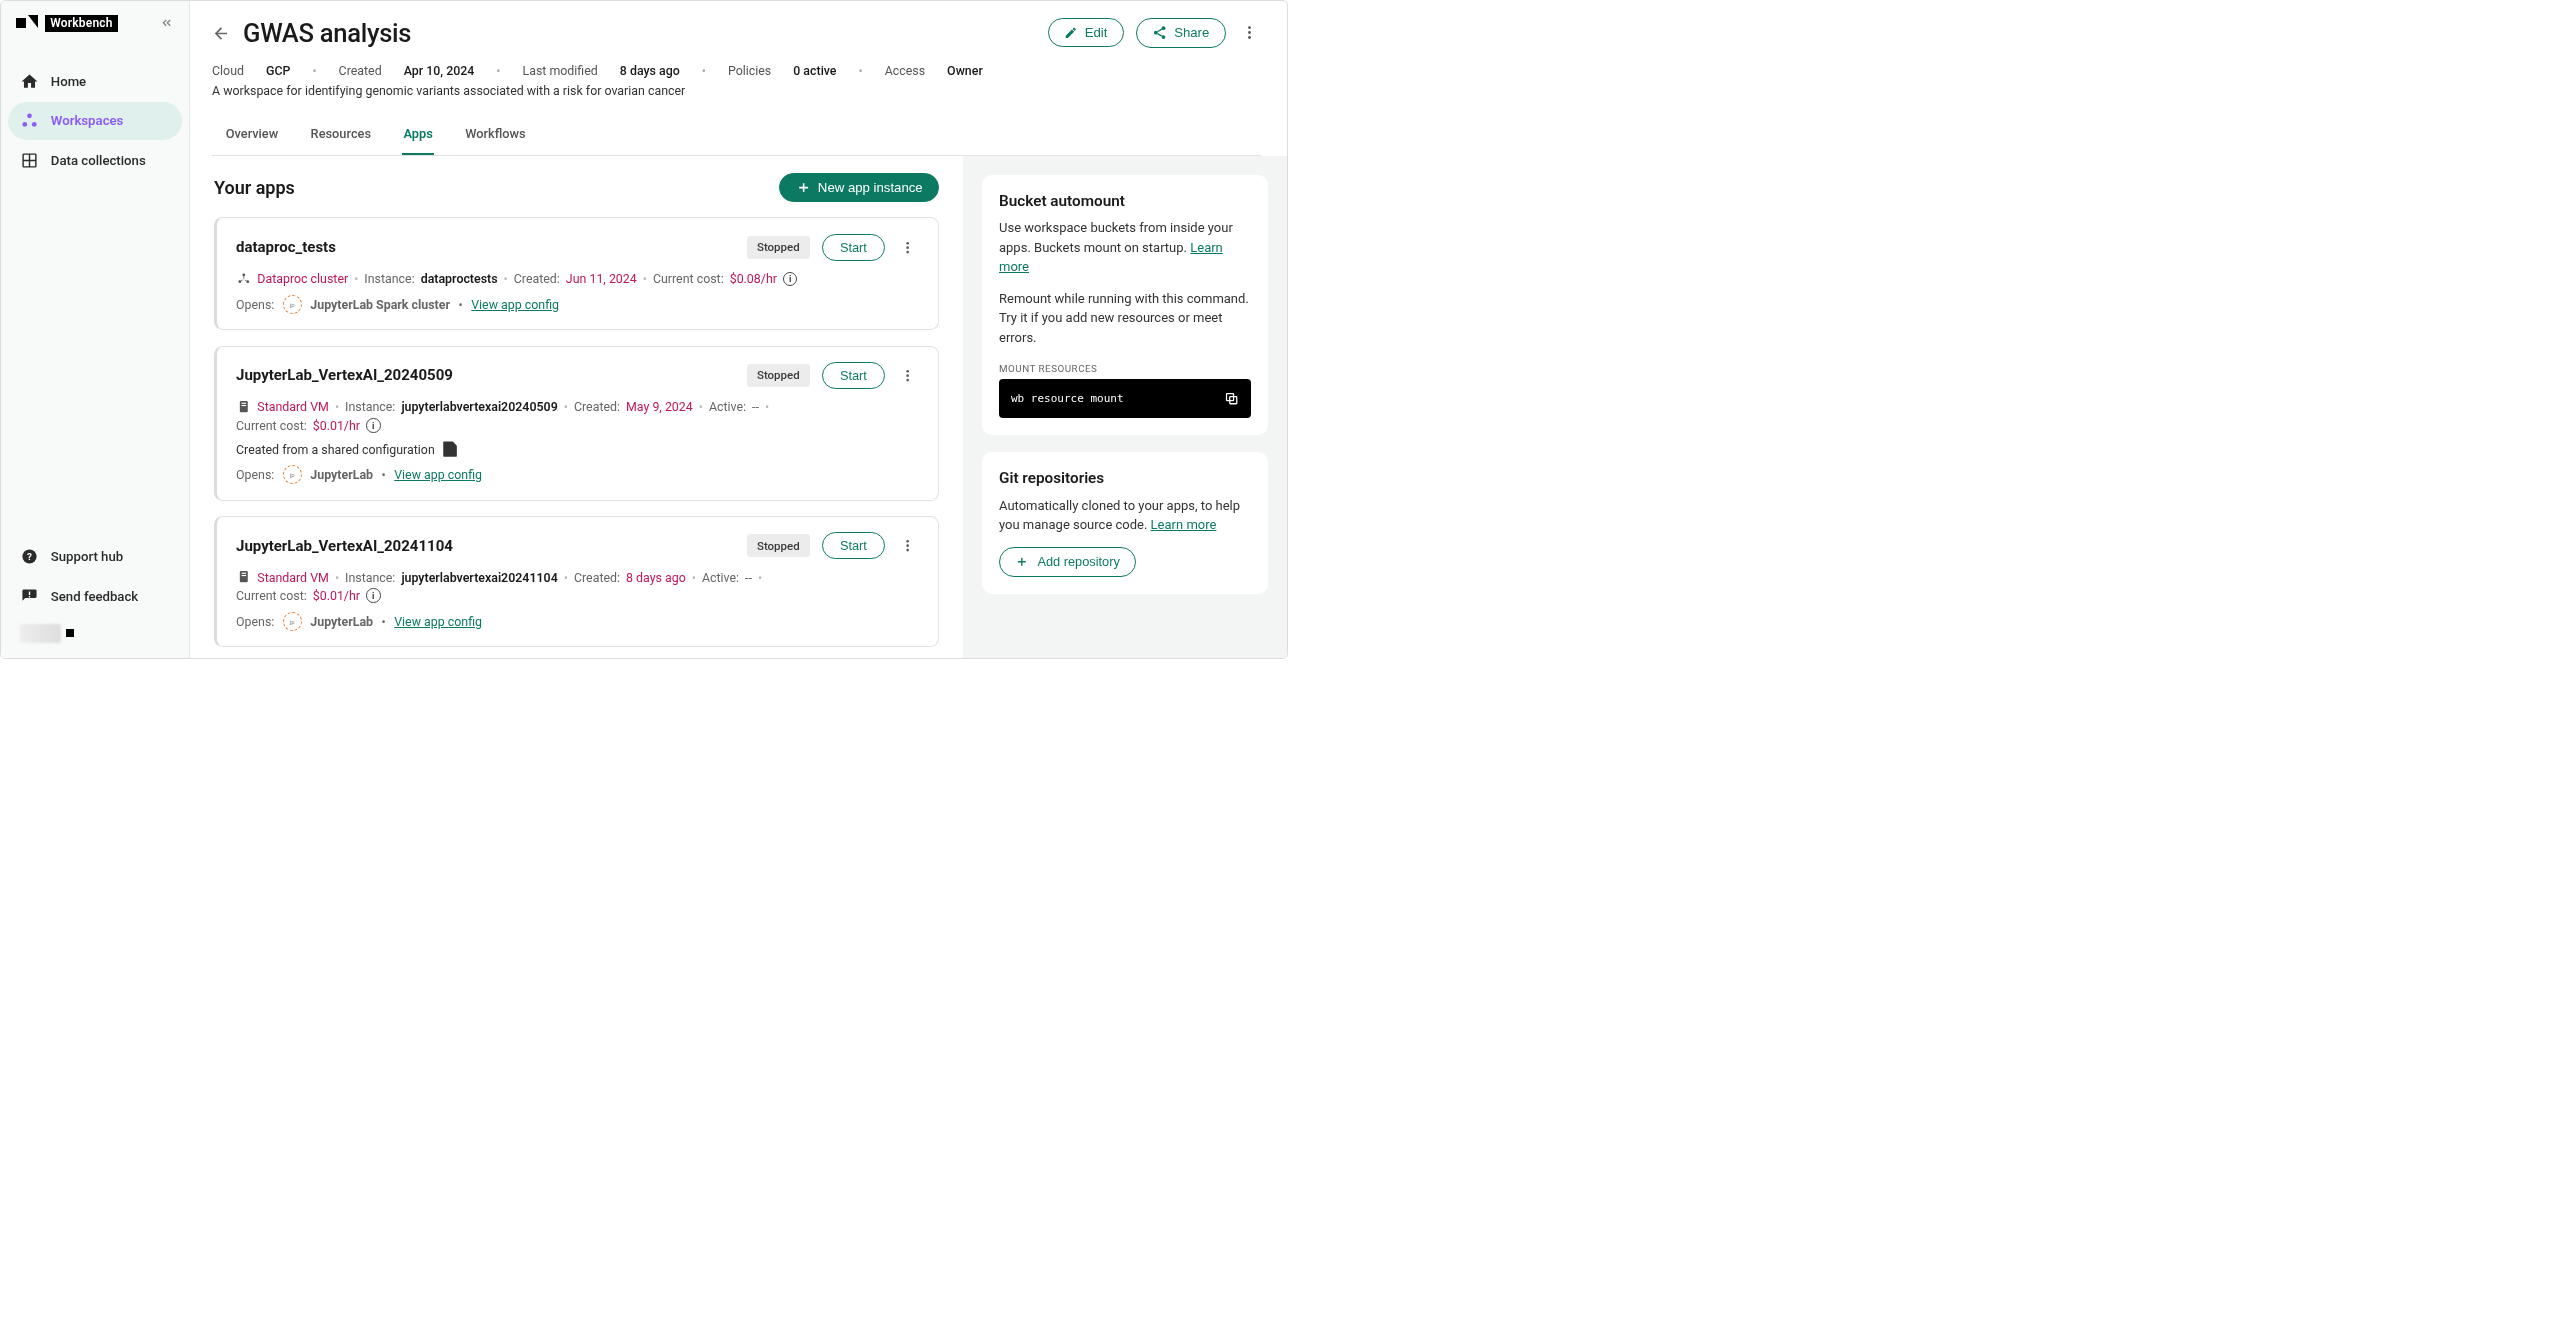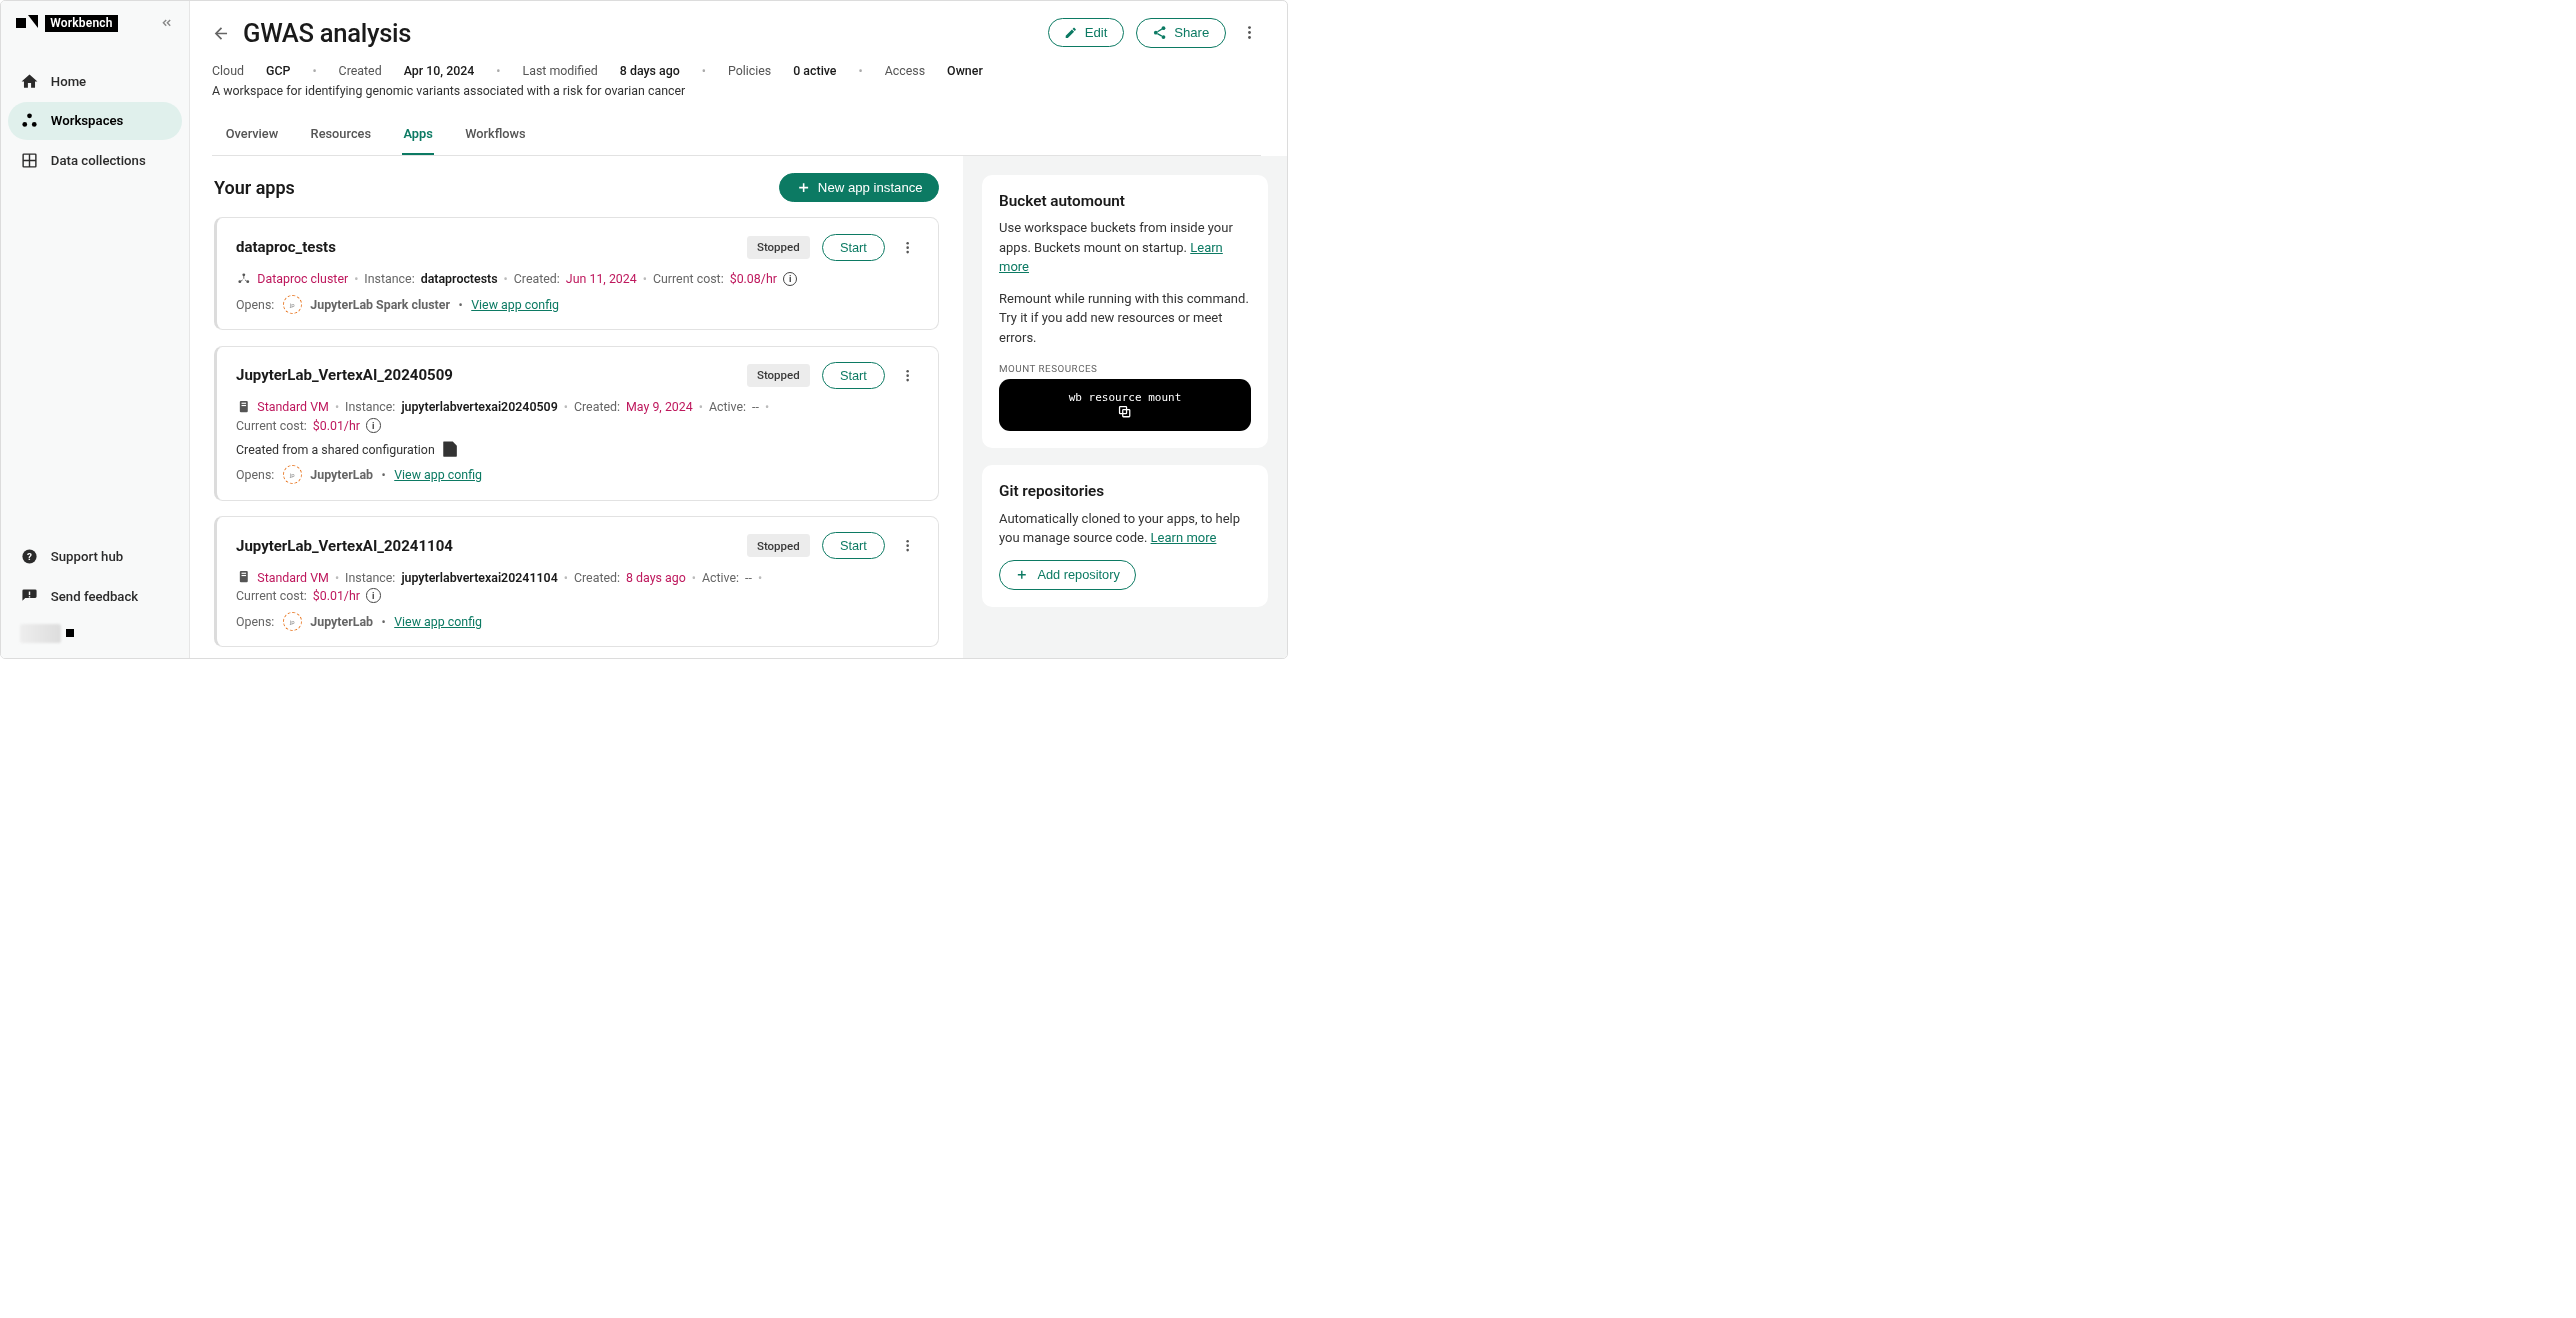--- a/index.html
+++ b/index.html
@@ -14,21 +14,21 @@
   .sidebar { width: 189px; background: #f8f9f9; display: flex; flex-direction: column; border-right: 0.9px solid #e6e6e6; }
   .sidebar-top { padding: 13.6px 15.3px 15.3px; display: flex; align-items: center; justify-content: space-between; }
   .logo-wrap { display: flex; align-items: center; gap: 6.8px; }
   .logo-mark { width: 22px; height: 17px; position: relative; }
   .logo-mark::before { content:""; position:absolute; left:0; top:3.4px; width:10.2px; height:10.2px; background:#000; }
   .logo-mark::after { content:""; position:absolute; right:0; top:0; width:0; height:0; border-left:10.2px solid transparent; border-right:0 solid transparent; border-bottom:13.6px solid #000; transform: rotate(180deg) scaleX(-1); }
   .logo-text { background:#000000; color:#fff; font-weight:600; padding:1.7px 5.1px; font-size:12px; letter-spacing:0.2px; }
   .collapse-icon { color:#888; cursor:pointer; }
   .nav { padding: 0 6.8px; margin-top: 15.3px; display:flex; flex-direction:column; gap:1.7px; }
   .nav-item { display:flex; align-items:center; gap:12px; padding:9.4px 12px; border-radius:19px; color:#2b2b2b; font-size:13.2px; cursor:pointer; font-weight:500;}
-  .nav-item.active { background:#e0f0ec; color:#000000; font-weight:600; }
+  .nav-item.active { background:#e0f0ec; color:#8b5cf6; font-weight:600; }
   .nav-item .nav-icon { width:19px; height:19px; display:flex; align-items:center; justify-content:center; }
   .sidebar-spacer { flex:1; }
   .sidebar-bottom { padding: 0 6.8px 8.5px; display:flex; flex-direction:column; gap:1.7px; }
   .avatar-row { padding: 6.8px 12px; display:flex; gap:5.1px; align-items:center; }
   .avatar-blur { width:41px; height:19px; background: linear-gradient(90deg,#eee,#ddd); filter: blur(0.9px); border-radius:2.6px; }
   .avatar-dot { width:8.5px; height:8.5px; background:#000; }
 
   
   .main { flex:1; display:flex; flex-direction:column; overflow:hidden; }
   .header { padding: 17px 25.6px 0 22px; }
@@ -69,21 +69,21 @@
   .shared-note { margin-top:8.5px; color:#333; font-size:12.4px; display:flex; align-items:center; gap:8.5px;}
   .doc-icon { width:13.6px; height:15.3px; background:#333; clip-path: polygon(0 0, 70% 0, 100% 28%, 100% 100%, 0 100%); border-radius:0.9px;}
 
   
   .right-col { width:324px; background:#f3f4f4; padding:19px 19px; overflow:auto; display:flex; flex-direction:column; gap:17px;}
   .panel { background:#fff; border-radius:10.2px; padding:17px 17px; }
   .panel-title { font-size:15.3px; font-weight:600; margin-bottom:8.5px;}
   .panel-text { font-size:13px; color:#333; line-height:1.5; }
   .panel-sub { margin-top:12px; }
   .code-label { font-size:9.8px; letter-spacing:0.5px; color:#666; margin-top:15.3px; text-transform:uppercase;}
-  .code-block { margin-top:5.1px; background:#000; color:#fff; border-radius:11px; padding:12px 12px; font-family: ui-monospace, Menlo, monospace; font-size:11px; display:flex; align-items:center; justify-content:space-between;flex-direction:column;}
+  .code-block { margin-top:5.1px; background:#000; color:#fff; border-radius:4px; padding:12px 12px; font-family: ui-monospace, Menlo, monospace; font-size:11px; display:flex; align-items:center; justify-content:space-between;}
   .copy-icon { color:#fff; cursor:pointer; }
   .add-repo-btn { margin-top:12px; display:inline-flex; align-items:center; gap:8.5px; border:1.7px solid #0c7a63; color:#0c7a63; background:#fff; padding:6.8px 15.3px; border-radius:19px; font-size:12.8px; font-weight:500; cursor:pointer;}
 
   svg { display:block; }
 </style>
 </head>
 <body>
 
 <div class="app">
 

